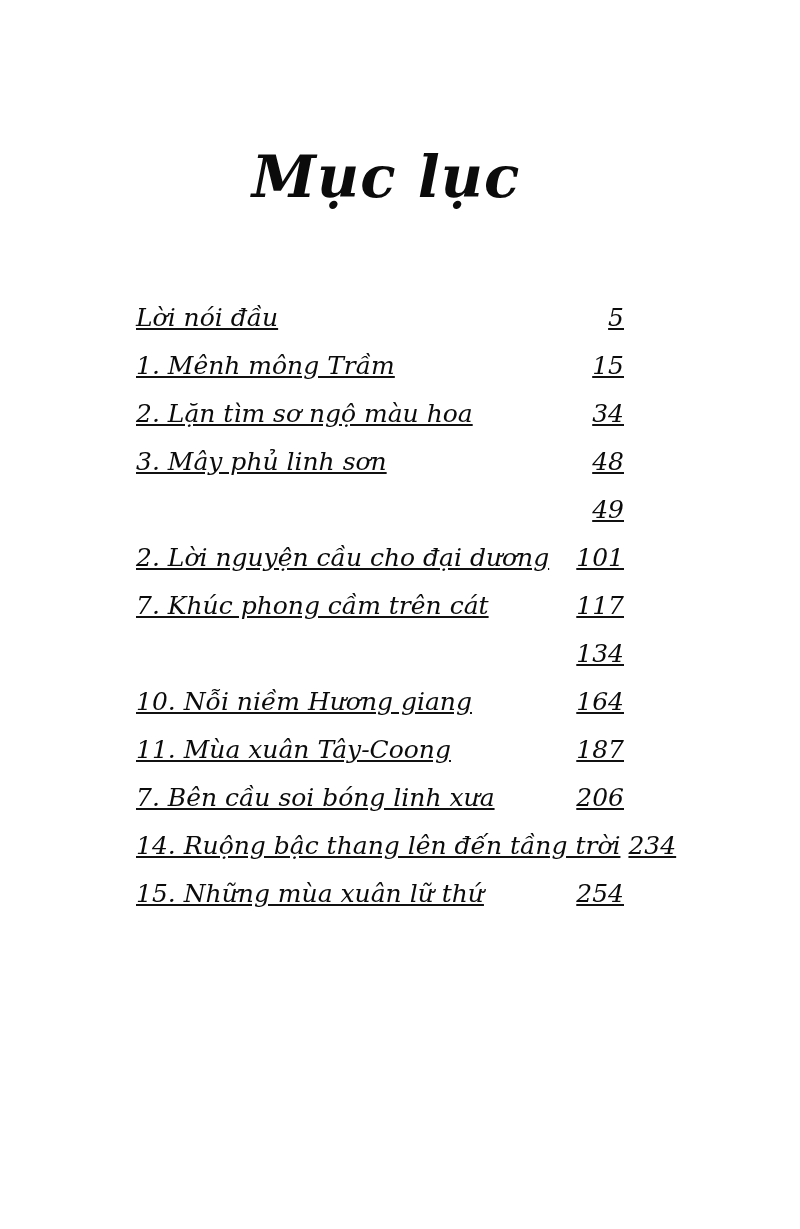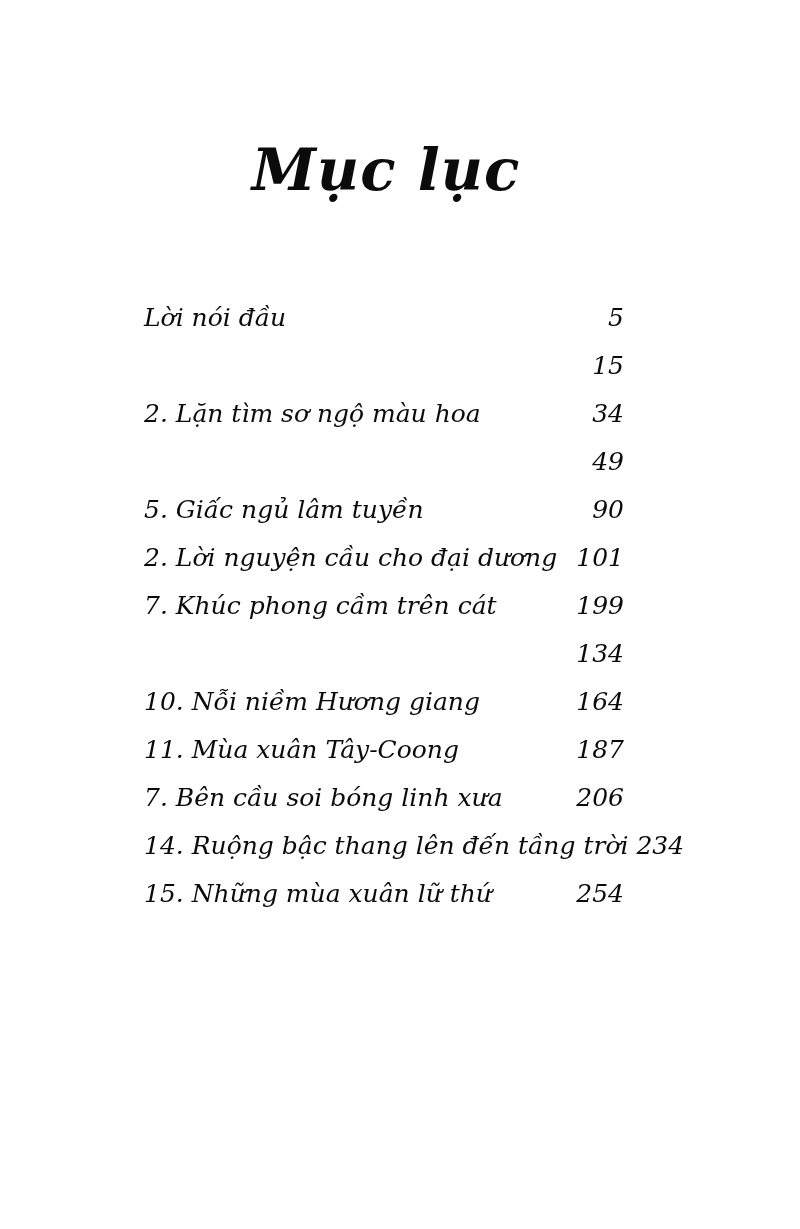--- a/index.html
+++ b/index.html
@@ -12,42 +12,43 @@
     height: 1229px;
     font-family: "DejaVu Serif", serif;
     color: #111111;
     position: relative;
     overflow: hidden;
   }
   .page {
     width: 772px;
     height: 1229px;
     box-sizing: border-box;
-    padding: 4px;
+    padding: 11px;
     position: relative;
   }
   .toc-title {
     text-align: center;
     font-family: "DejaVu Serif", serif;
     font-style: italic;
     font-weight: 700;
     font-size: 58px;
     letter-spacing: 1px;
     margin: 0;
     padding-top: 132px;
     color: #0b0b0b;
   }
   .toc-list {
     margin: 0;
     padding: 0;
     list-style: none;
     position: absolute;
-    left: 144px;
+    left: 136px;
     right: 148px;
     top: 285px;
+    text-decoration: underline;
   }
   .toc-entry {
     display: flex;
     align-items: flex-end;
     font-family: "DejaVu Serif", serif;
     font-style: italic;
     font-size: 25px;
     line-height: 1.0;
     color: #0b0b0b;
     height: 48px;
@@ -96,52 +97,53 @@
 
   <ul class="toc-list">
 
     <li class="toc-entry first">
       <span class="entry-label">Lời nói đầu</span>
       <span class="dots"></span>
       <span class="page-num">5</span>
     </li>
 
     <li class="toc-entry">
+      <span class="entry-label">1. Mênh mông Trầm</span>
       <span class="dots"></span>
       <span class="page-num">15</span>
     </li>
 
     <li class="toc-entry">
       <span class="entry-label">2. Lặn tìm sơ ngộ màu hoa</span>
       <span class="dots"></span>
       <span class="page-num">34</span>
     </li>
 
+    <li class="toc-entry">
+      <span class="entry-label">3. Mây phủ linh sơn</span>
+      <span class="dots"></span>
+      <span class="page-num">48</span>
+    </li>
 
     <li class="toc-entry">
       <span class="dots"></span>
       <span class="page-num">49</span>
     </li>
 
-    <li class="toc-entry">
-      <span class="entry-label">5. Giấc ngủ lâm tuyền</span>
-      <span class="dots"></span>
-      <span class="page-num">90</span>
-    </li>
 
     <li class="toc-entry">
       <span class="entry-label">2. Lời nguyện cầu cho đại dương</span>
       <span class="dots"></span>
       <span class="page-num">101</span>
     </li>
 
     <li class="toc-entry">
       <span class="entry-label">7. Khúc phong cầm trên cát</span>
       <span class="dots"></span>
-      <span class="page-num">199</span>
+      <span class="page-num">117</span>
     </li>
 
     <li class="toc-entry">
       <span class="dots"></span>
       <span class="page-num">134</span>
     </li>
 
 
     <li class="toc-entry">
       <span class="entry-label">10. Nỗi niềm Hương giang</span>

